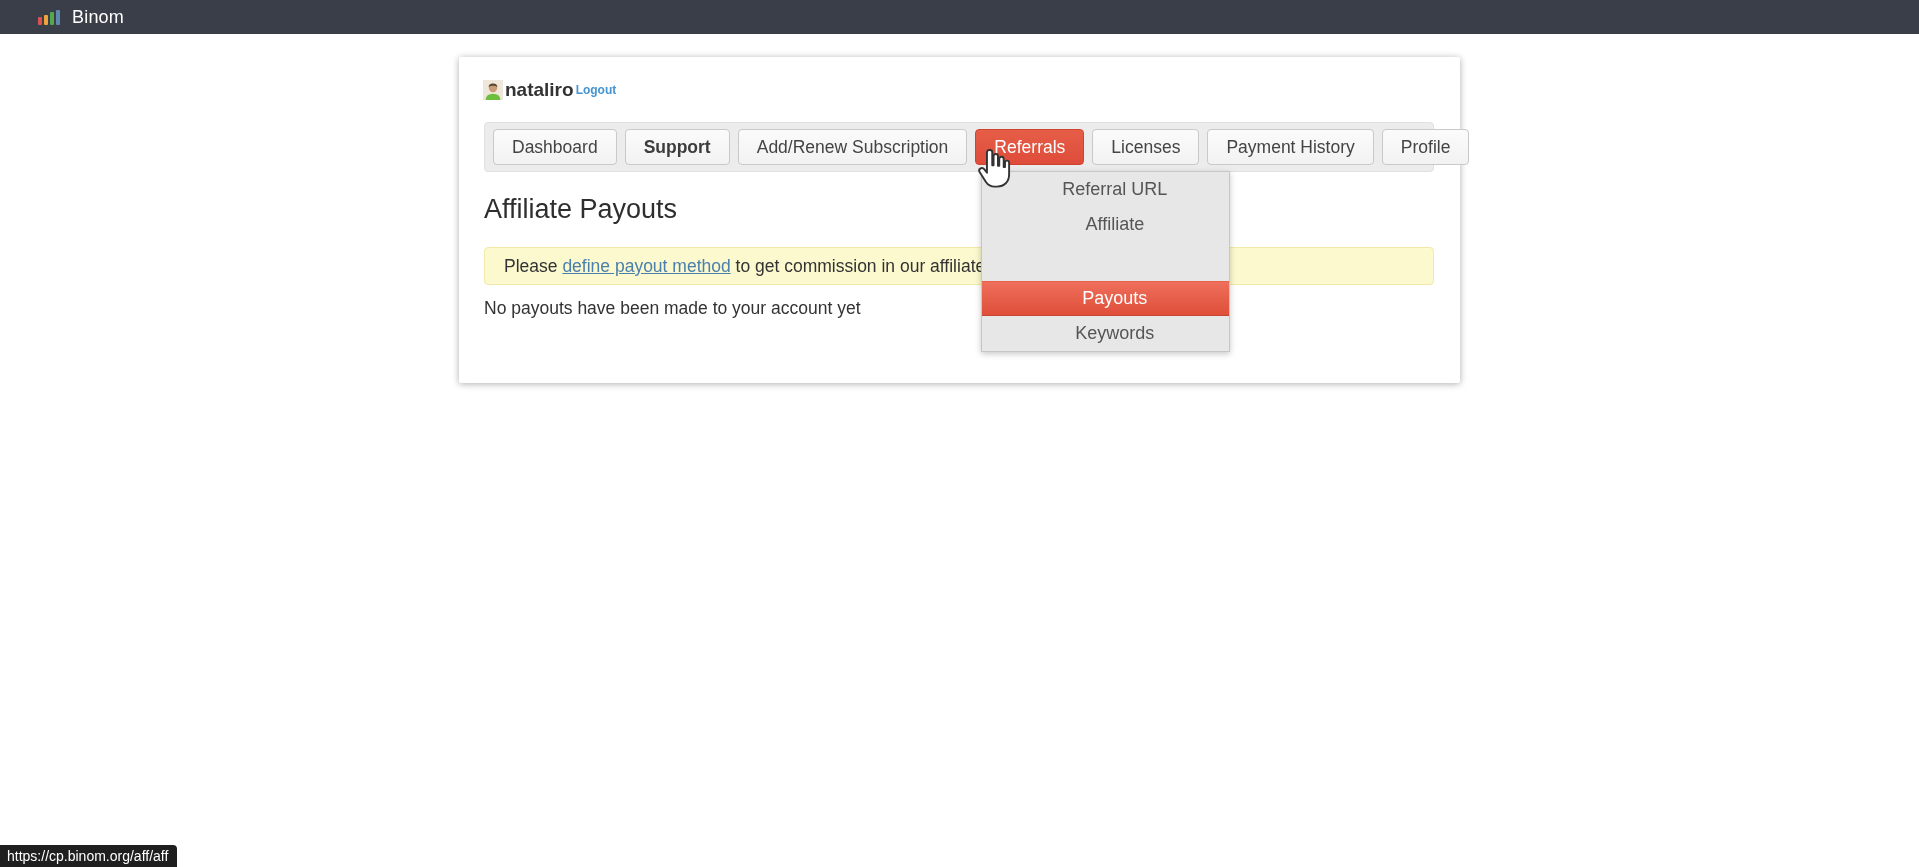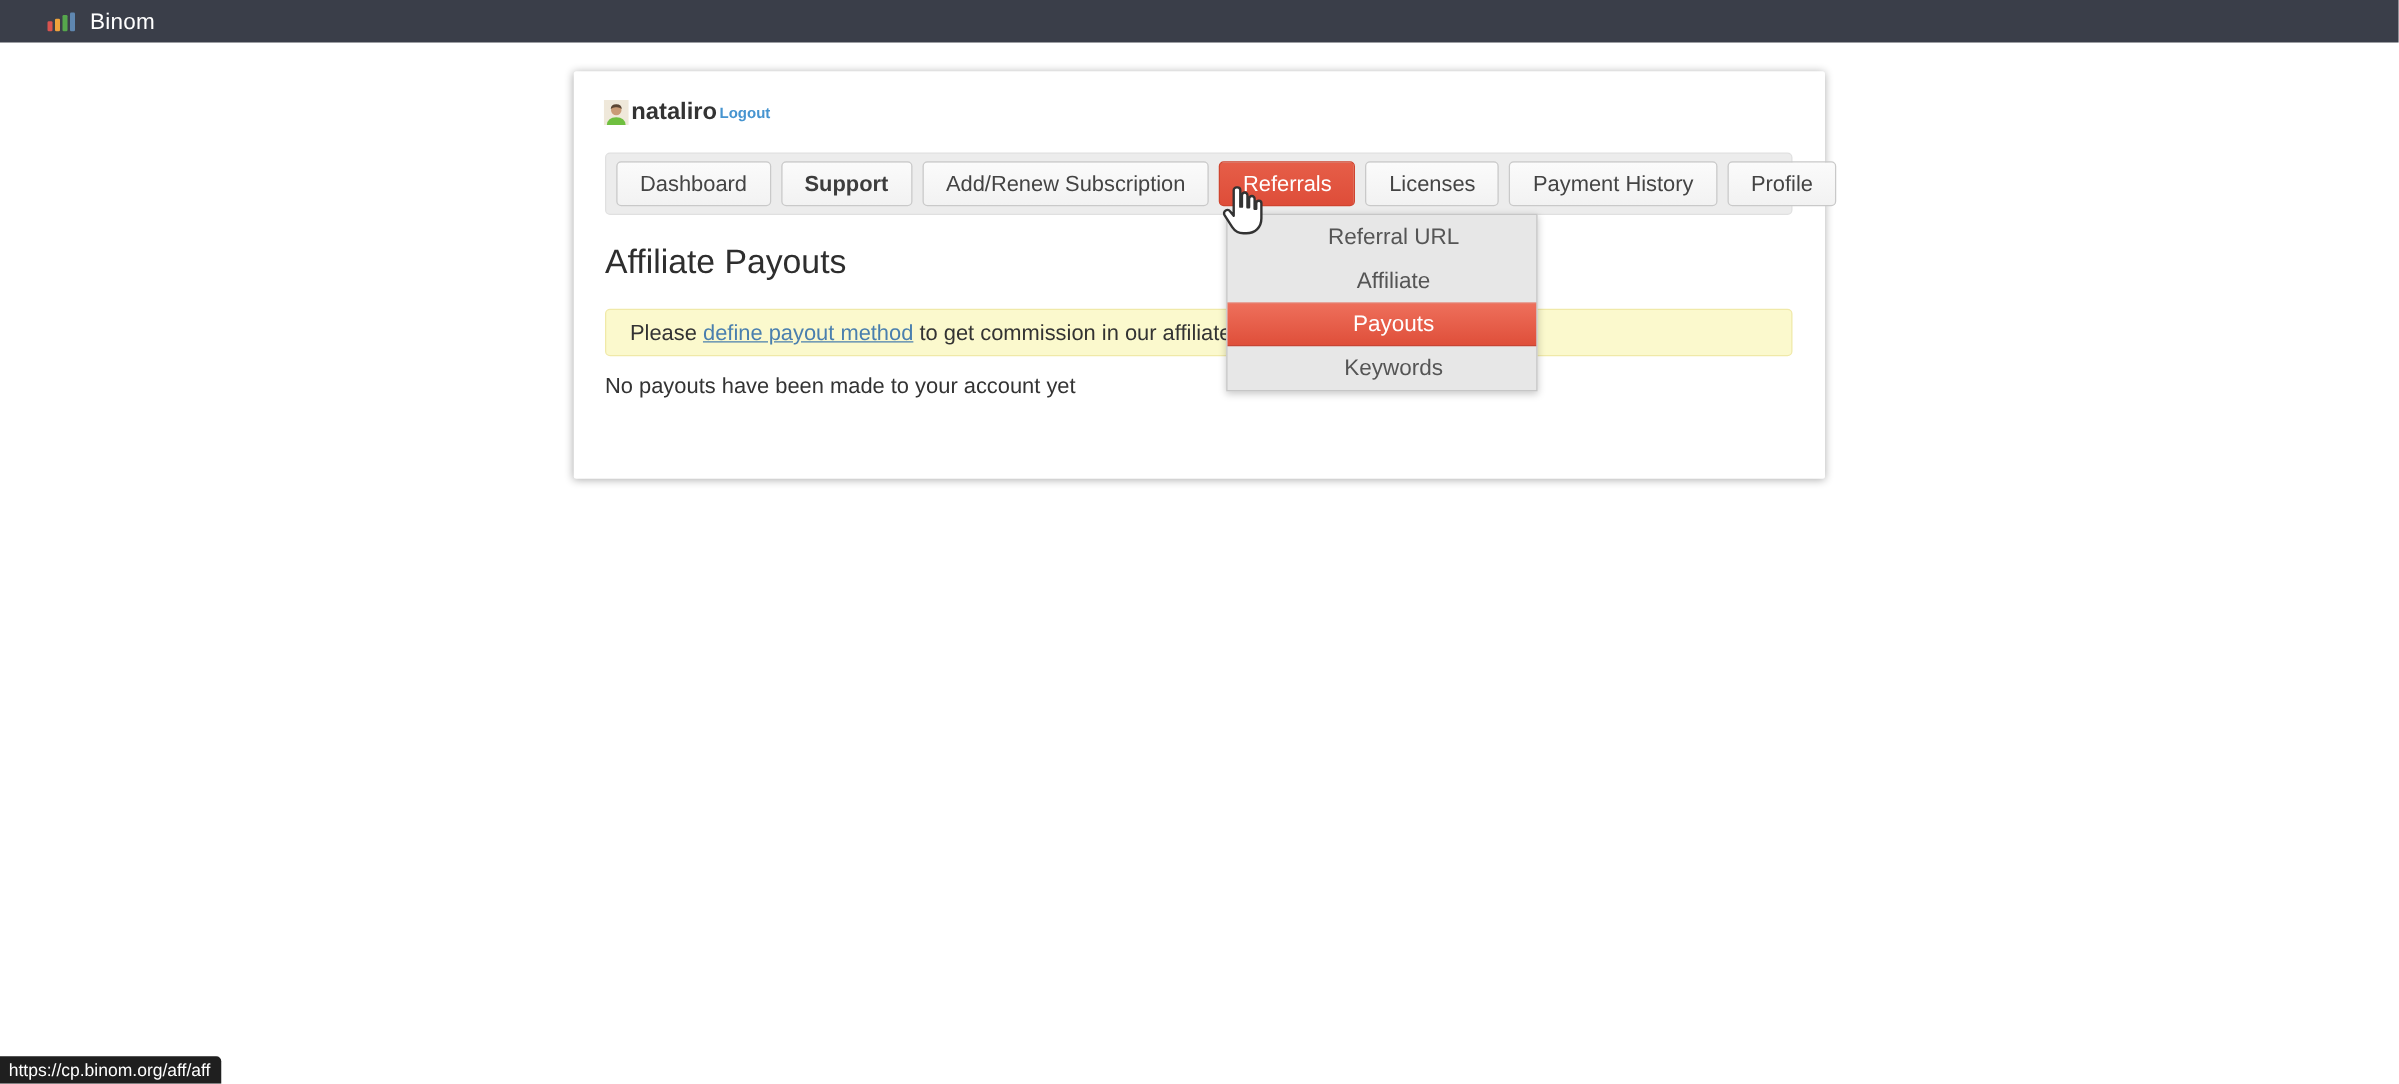--- a/index.html
+++ b/index.html
@@ -65,21 +65,21 @@
     box-shadow:0 2px 6px rgba(0,0,0,0.22); z-index:30;
     font-weight:normal;
   }
   .menu-item {
     height:35px; line-height:35px; padding-left:18px;
     font-size:18px; color:#555; cursor:pointer; white-space:nowrap;
   }
   .menu-item.active {
     background:linear-gradient(#ee6f5b,#df4f3a);
     border-top:1px solid #e8614c; border-bottom:1px solid #c64534;
-    height:35px; line-height:33px; color:#ffffff;
+    height:35px; line-height:33px; color:#ffffff;margin-top:39px;
   }
 
   
   .page-title {
     position:absolute; left:25px; top:137px;
     font-size:27px; color:#2e2e2e; font-weight:normal;
   }
   .notice {
     position:absolute; left:25px; right:26px; top:190px; height:38px;
     background:#fbf9cd; border:1px solid #f0e9a8; border-radius:4px;

